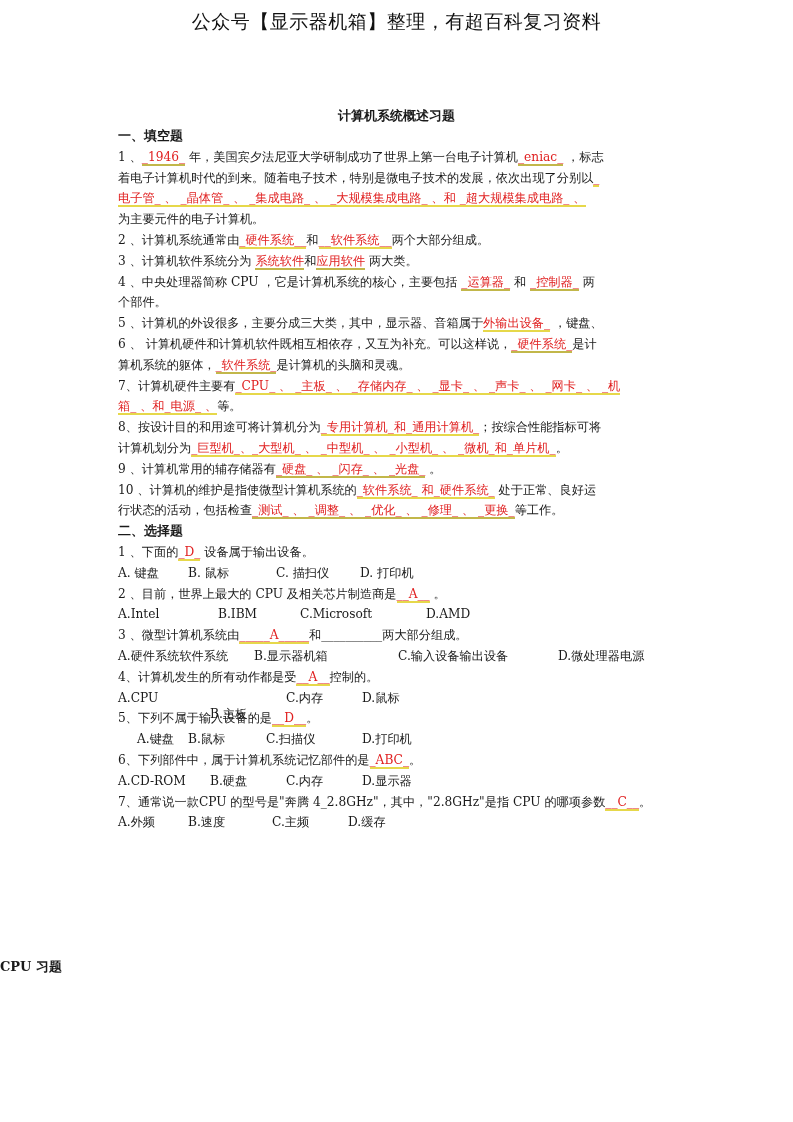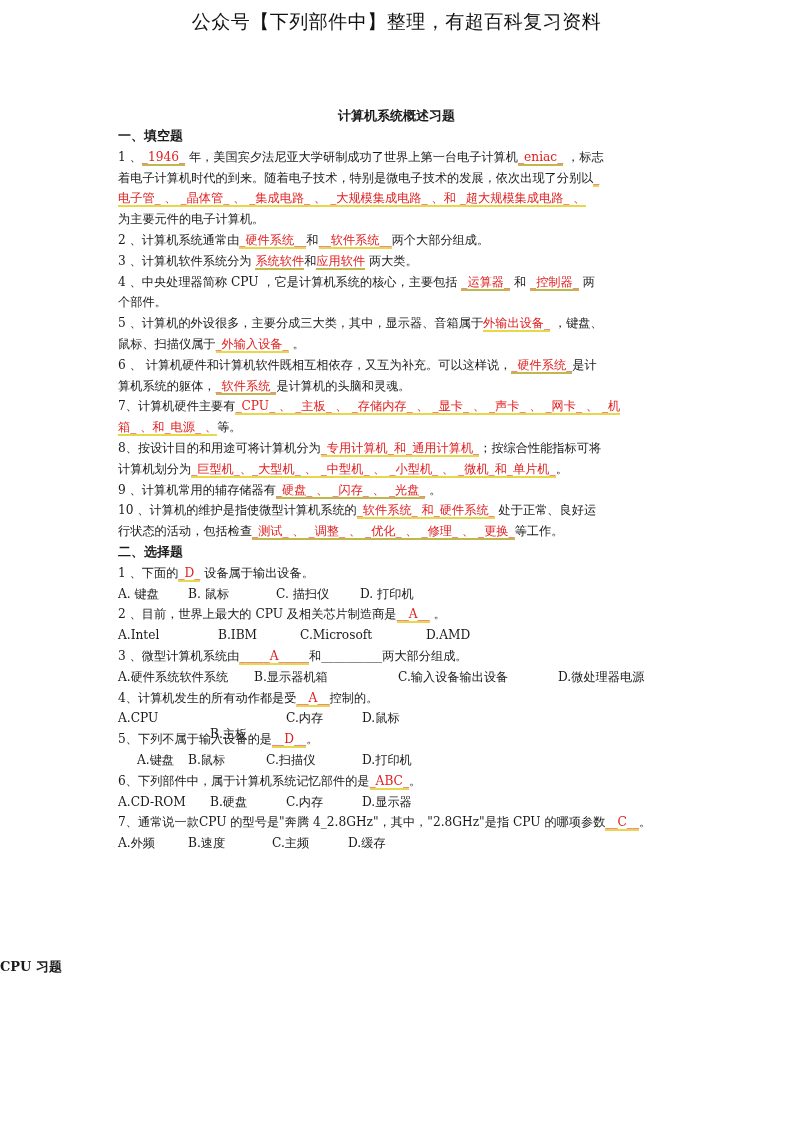--- a/index.html
+++ b/index.html
@@ -13,40 +13,39 @@
   .section-h { font-weight:bold; font-size:13px; }
   .line { white-space:nowrap; }
   .ans { color:#e02020; border-bottom:2px solid #e6d84a; }
   .ans.olive { border-bottom-color:#c2b74a;text-align:center; }
   .opts span { display:inline-block; }
   .cpu-title { position:absolute; top:958px; left:0; width:793px; text-align:left; font-size:13px; font-weight:bold; }
 </style>
 </head>
 <body>
 
-<div class="header">公众号【下列部件中】整理，有超百科复习资料</div>
+<div class="header">公众号【显示器机箱】整理，有超百科复习资料</div>
 <div class="doc-title">计算机系统概述习题</div>
 
 <div class="content">
   <div class="section-h">一、填空题</div>
 
   <div class="line"><span>1 、</span><span class="ans olive">_1946_</span><span> 年，美国宾夕法尼亚大学研制成功了世界上第一台电子计算机</span><span class="ans olive">_eniac_</span><span> ，标志</span></div>
   <div class="line"><span>着电子计算机时代的到来。随着电子技术，特别是微电子技术的发展，依次出现了分别以</span><span class="ans">_</span></div>
   <div class="line"><span class="ans">电子管_ 、 _晶体管_ 、 _集成电路_ 、 _大规模集成电路_ 、和 _超大规模集成电路_ 、</span></div>
   <div class="line"><span>为主要元件的电子计算机。</span></div>
 
   <div class="line"><span>2 、计算机系统通常由</span><span class="ans">_硬件系统__</span><span>和</span><span class="ans">__软件系统__</span><span>两个大部分组成。</span></div>
 
   <div class="line"><span>3 、计算机软件系统分为 </span><span class="ans olive">系统软件</span><span>和</span><span class="ans olive">应用软件</span><span> 两大类。</span></div>
 
   <div class="line"><span>4 、中央处理器简称 CPU ，它是计算机系统的核心，主要包括 </span><span class="ans olive">_运算器_</span><span> 和 </span><span class="ans olive">_控制器_</span><span> 两</span></div>
   <div class="line"><span>个部件。</span></div>
 
   <div class="line"><span>5 、计算机的外设很多，主要分成三大类，其中，显示器、音箱属于</span><span class="ans">外输出设备_</span><span> ，键盘、</span></div>
-  <div class="line"><span>鼠标、扫描仪属于</span><span class="ans">_外输入设备_</span><span> 。</span></div>
 
   <div class="line"><span>6 、 计算机硬件和计算机软件既相互相依存，又互为补充。可以这样说，</span><span class="ans olive">_硬件系统_</span><span>是计</span></div>
   <div class="line"><span>算机系统的躯体，</span><span class="ans olive">_软件系统_</span><span>是计算机的头脑和灵魂。</span></div>
 
   <div class="line"><span>7、计算机硬件主要有</span><span class="ans">_CPU_ 、 _主板_ 、 _存储内存_ 、 _显卡_ 、 _声卡_ 、 _网卡_ 、 _机</span></div>
   <div class="line"><span class="ans">箱_ 、和_电源_ 、</span><span>等。</span></div>
 
   <div class="line"><span>8、按设计目的和用途可将计算机分为</span><span class="ans">_专用计算机_和_通用计算机_</span><span>；按综合性能指标可将</span></div>
   <div class="line"><span>计算机划分为</span><span class="ans">_巨型机_、_大型机_ 、 _中型机_ 、 _小型机_ 、 _微机_和_单片机_</span><span>。</span></div>
 

